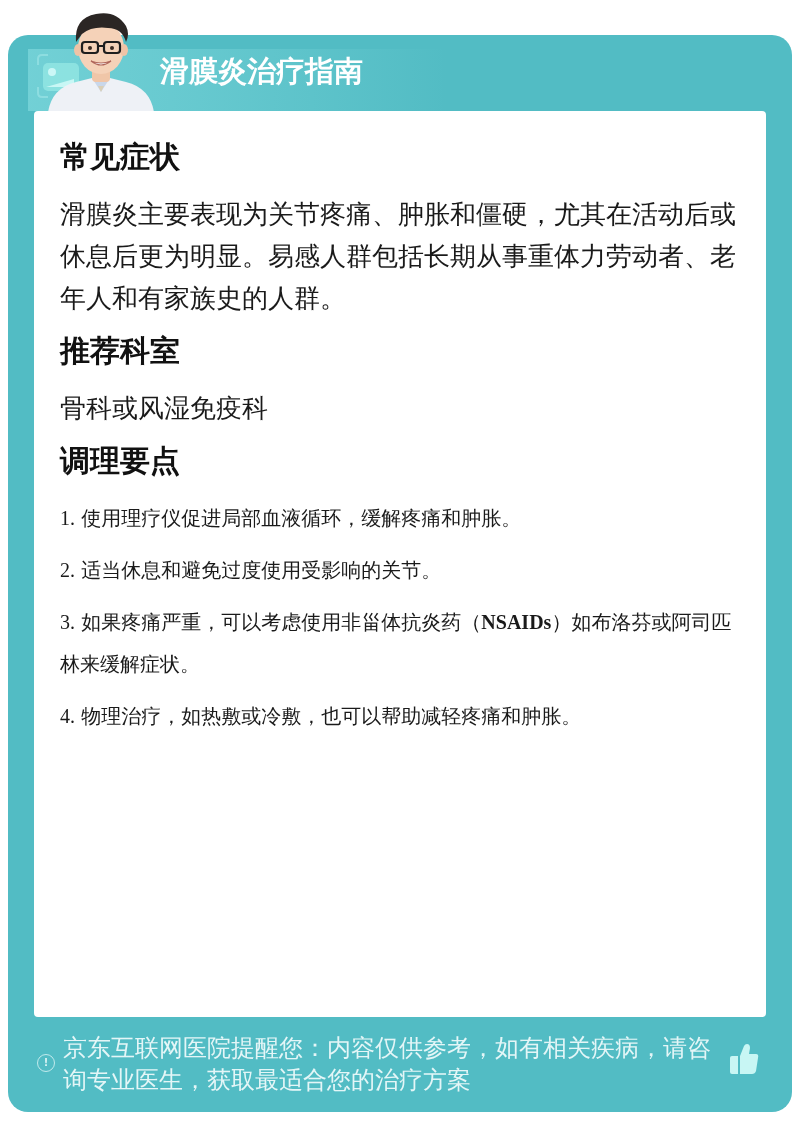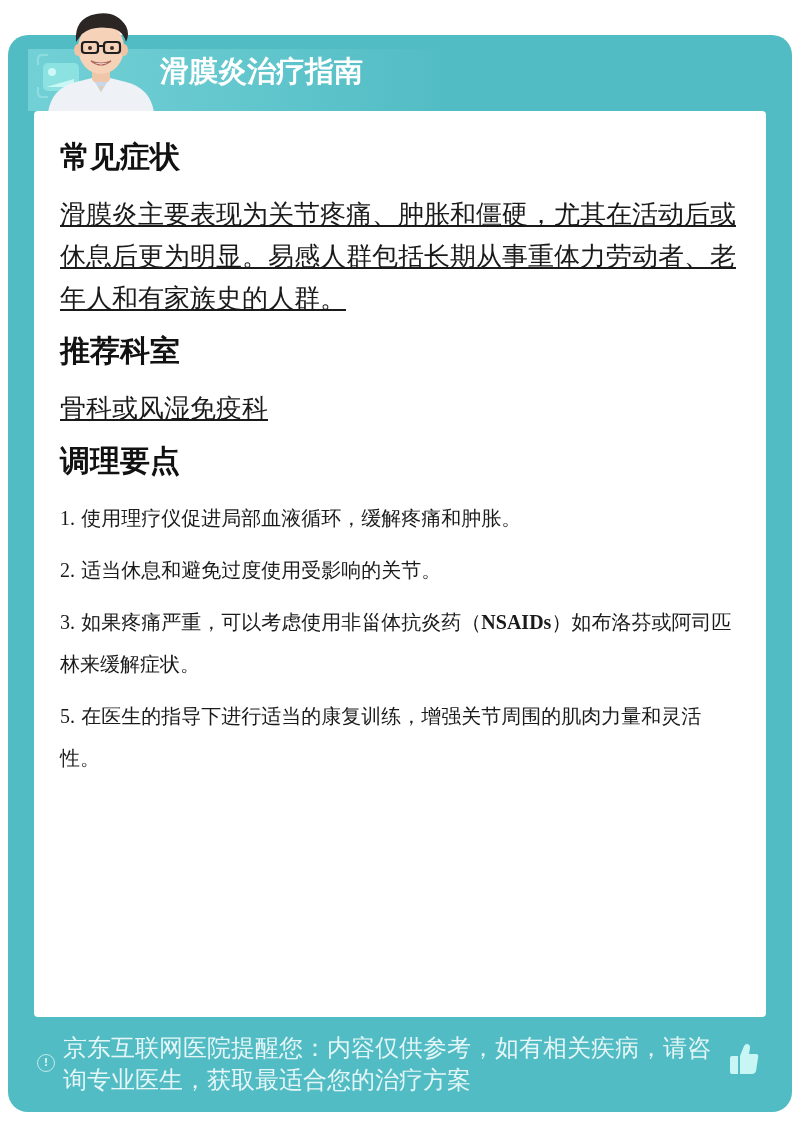--- a/index.html
+++ b/index.html
@@ -69,21 +69,20 @@
       font-weight: bold;
       line-height: 44px;
       color: #111111;
       margin-bottom: 14px;
     }
     .section-body {
       font-size: 26px;
       line-height: 42px;
       color: #1a1a1a;
       margin-bottom: 10px;
-      text-decoration: underline;
     }
     .tips-item {
       font-size: 20px;
       line-height: 42px;
       color: #1a1a1a;
       margin-bottom: 10px;
     }
     .tips-item .num {
       font-family: "Liberation Serif", "DejaVu Serif", serif;
     }
@@ -187,22 +186,22 @@
       </div>
       <div class="tips-item">
         <span class="num">2.</span>
         <span>适当休息和避免过度使用受影响的关节。</span>
       </div>
       <div class="tips-item">
         <span class="num">3.</span>
         <span>如果疼痛严重，可以考虑使用非甾体抗炎药（</span><span class="latin">NSAIDs</span><span>）如布洛芬或阿司匹林来缓解症状。</span>
       </div>
       <div class="tips-item">
-        <span class="num">5.</span>
-        <span>在医生的指导下进行适当的康复训练，增强关节周围的肌肉力量和灵活性。</span>
+        <span class="num">4.</span>
+        <span>物理治疗，如热敷或冷敷，也可以帮助减轻疼痛和肿胀。</span>
       </div>
     </div>
   </div>
 
   <div class="footer">
     <div class="footer-info-icon">!</div>
     <div class="footer-text">京东互联网医院提醒您：内容仅供参考，如有相关疾病，请咨询专业医生，获取最适合您的治疗方案</div>
     <svg class="thumb-icon" viewBox="0 0 34 34">
       <path d="M6 14 H12 V32 H6 Q4 32 4 30 V16 Q4 14 6 14 Z" fill="#c8f6f4"></path>
       <path d="M14 14 L18 4 Q19 2 21 2 Q24 2 24 6 L23 12 H30 Q33 12 32 16 L30 29 Q29 32 26 32 H14 Z" fill="#c8f6f4"></path>

